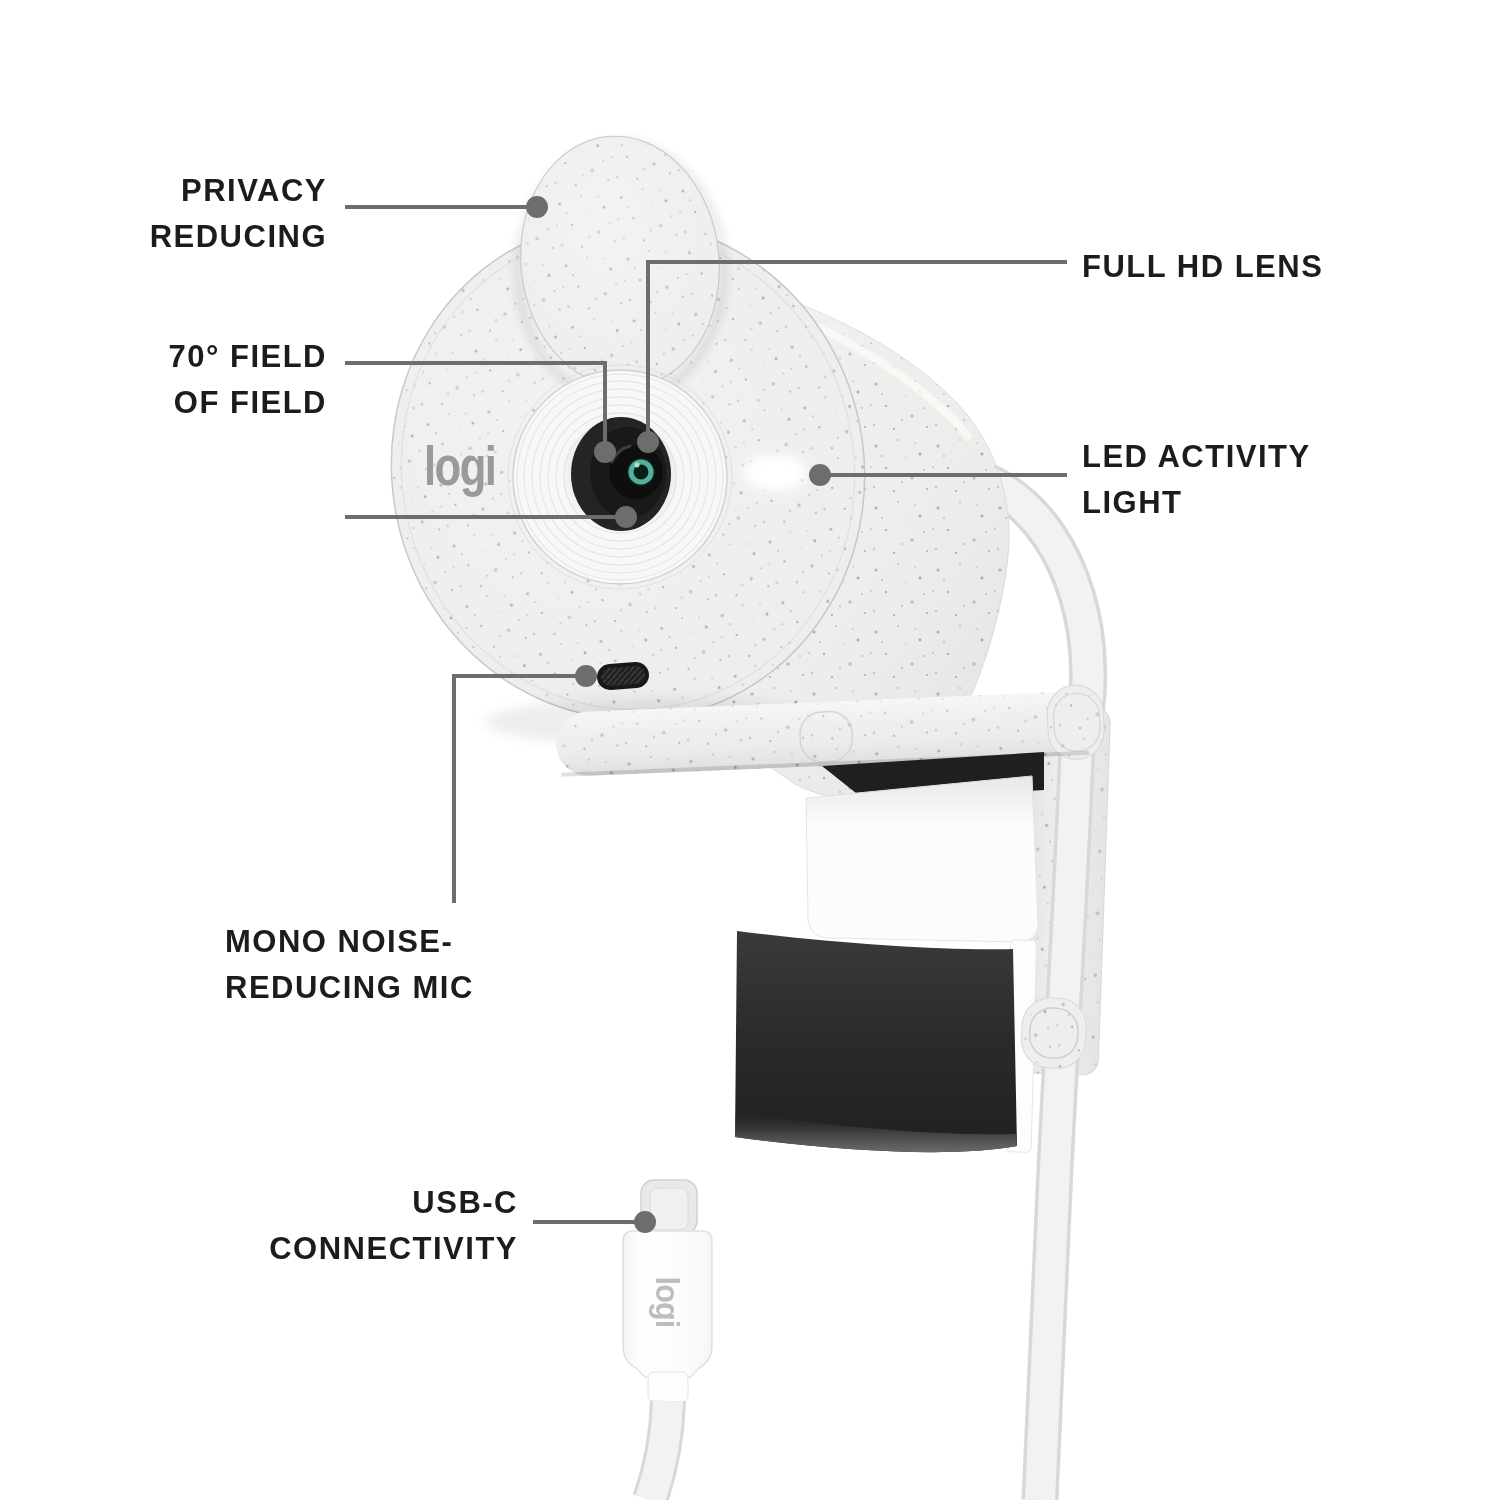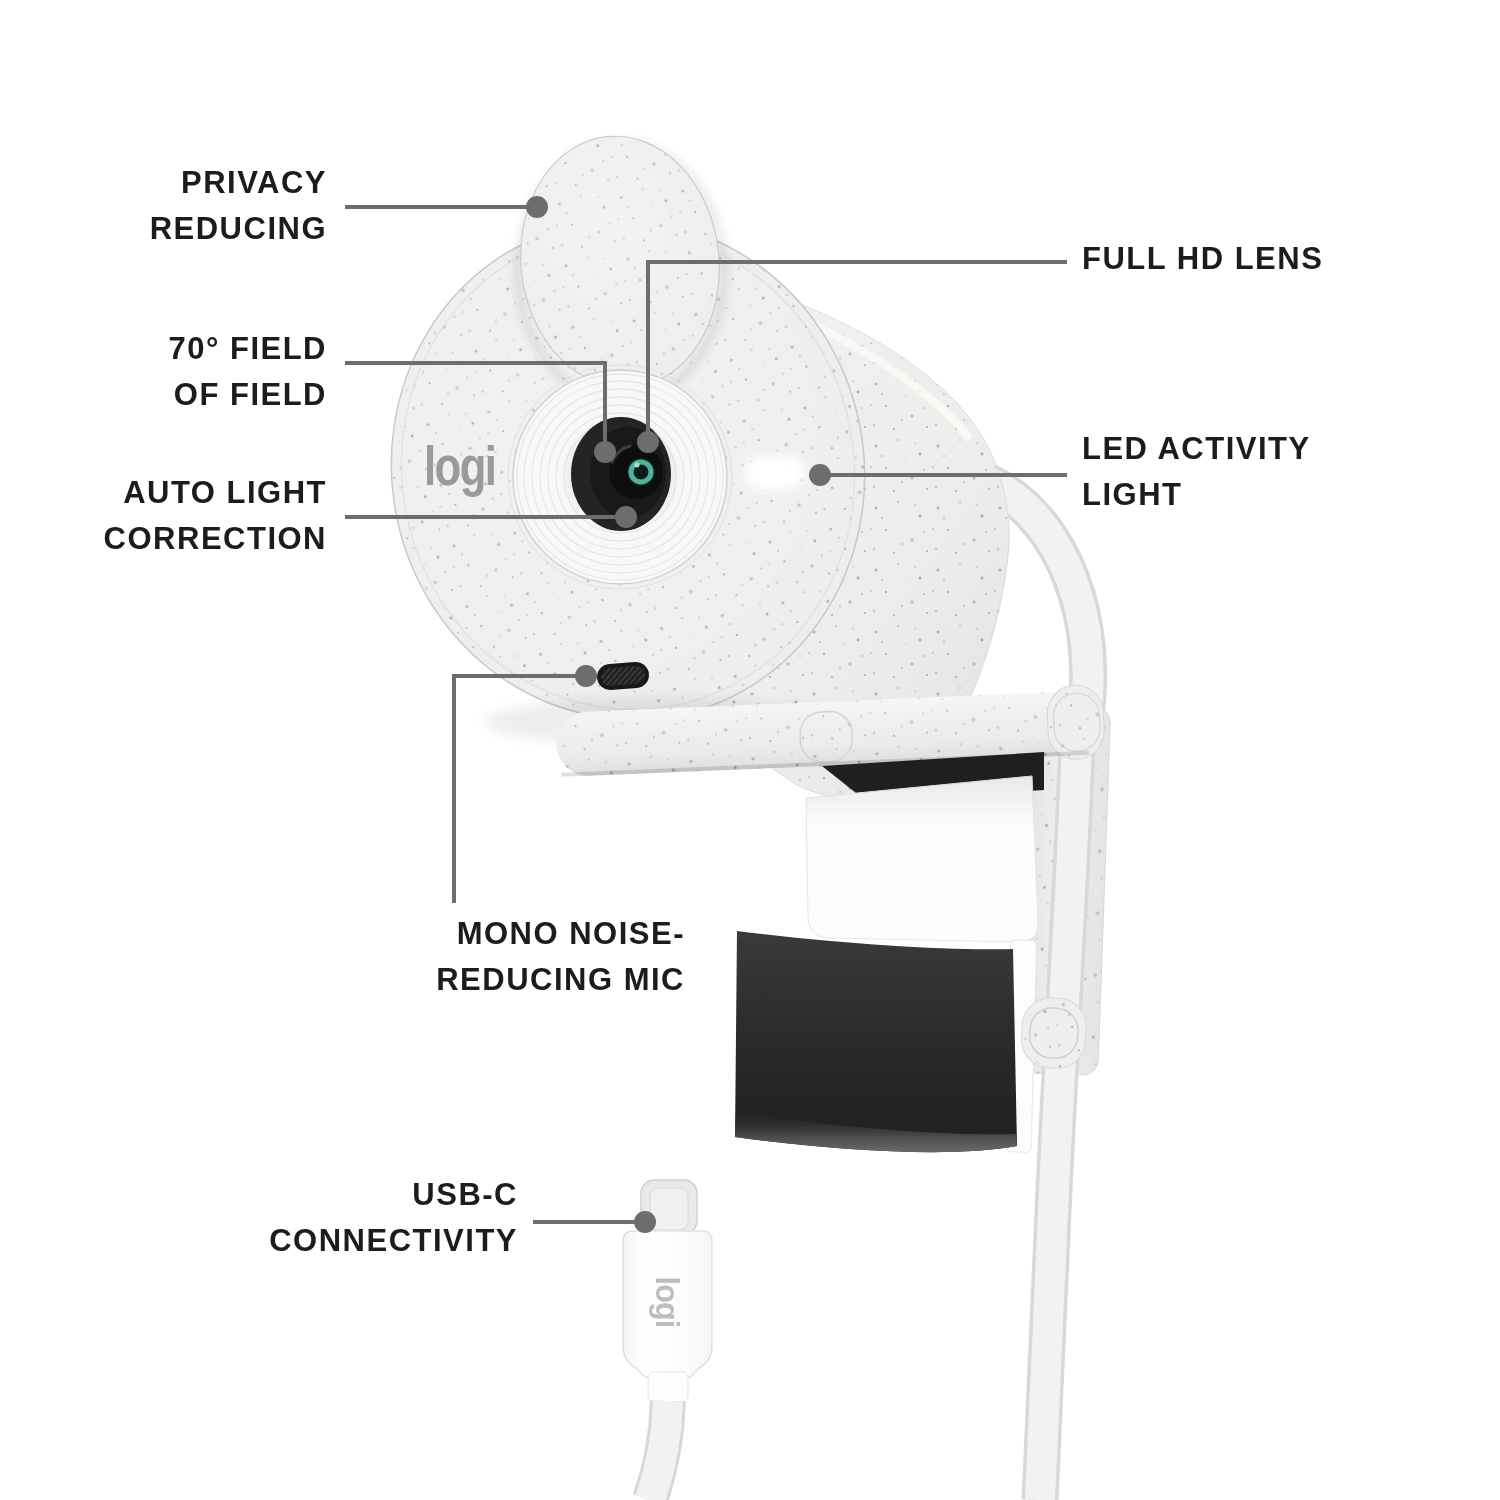--- a/index.html
+++ b/index.html
@@ -6,23 +6,23 @@
     --label-text:#1c1c1a;
     --leader:#6d6d6d;
     --logo-gray:#9a9a98;
     --plug-logo-gray:#bdbdbb;
   }
   html,body{margin:0;padding:0;background:#ffffff;}
   #stage{position:relative;width:1500px;height:1500px;background:#ffffff;overflow:hidden;
          font-family:"Liberation Sans",sans-serif;}
   #art{position:absolute;left:0;top:0;width:1500px;height:1500px;}
   .label{position:absolute;font:700 31px/46px "Liberation Sans",sans-serif;
-         letter-spacing:1.5px;color:var(--label-text);white-space:nowrap;}
+         letter-spacing:1.5px;color:var(--label-text);white-space:nowrap;margin-top:8px;}
   .r{text-align:right}
-  .c{text-align:right}
+  .c{text-align:left}
   .leader{stroke:var(--leader);stroke-width:4;fill:none;}
   .dot{fill:var(--leader);}
   .logo-face{position:absolute;left:424px;top:438px;font:700 56px/1 "Liberation Sans",sans-serif;
              letter-spacing:-2px;color:var(--logo-gray);transform:scaleX(.78);transform-origin:left top;}
   .logo-plug{position:absolute;left:628px;top:1285px;width:80px;height:34px;text-align:center;
              font:700 34px/1 "Liberation Sans",sans-serif;letter-spacing:-1px;color:var(--plug-logo-gray);
              transform:rotate(90deg) scaleX(.9);transform-origin:center;}
 </style>
 </head>
 <body>
@@ -254,24 +254,20 @@
   <div class="label r" style="right:1173px;top:160px">
     <div>PRIVACY</div>
     <div>REDUCING</div>
   </div>
 
   <div class="label r" style="right:1173px;top:326px">
     <div>70° FIELD</div>
     <div>OF FIELD</div>
   </div>
 
-  <div class="label r" style="right:1173px;top:470px">
-    <div>AUTO LIGHT</div>
-    <div>CORRECTION</div>
-  </div>
 
   <div class="label" style="left:1082px;top:236px">
     <div>FULL HD LENS</div>
   </div>
 
   <div class="label" style="left:1082px;top:426px">
     <div>LED ACTIVITY</div>
     <div>LIGHT</div>
   </div>
 

